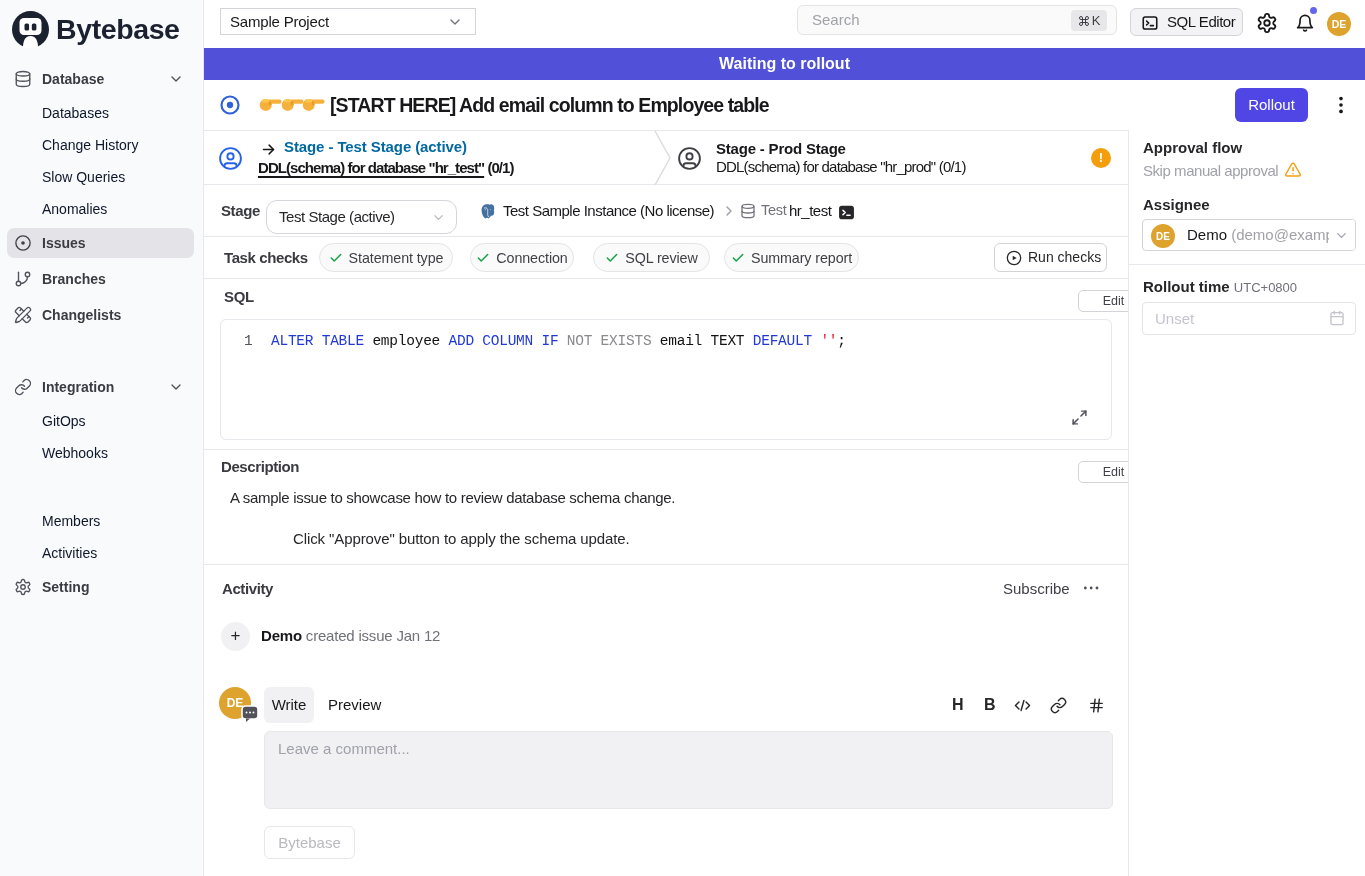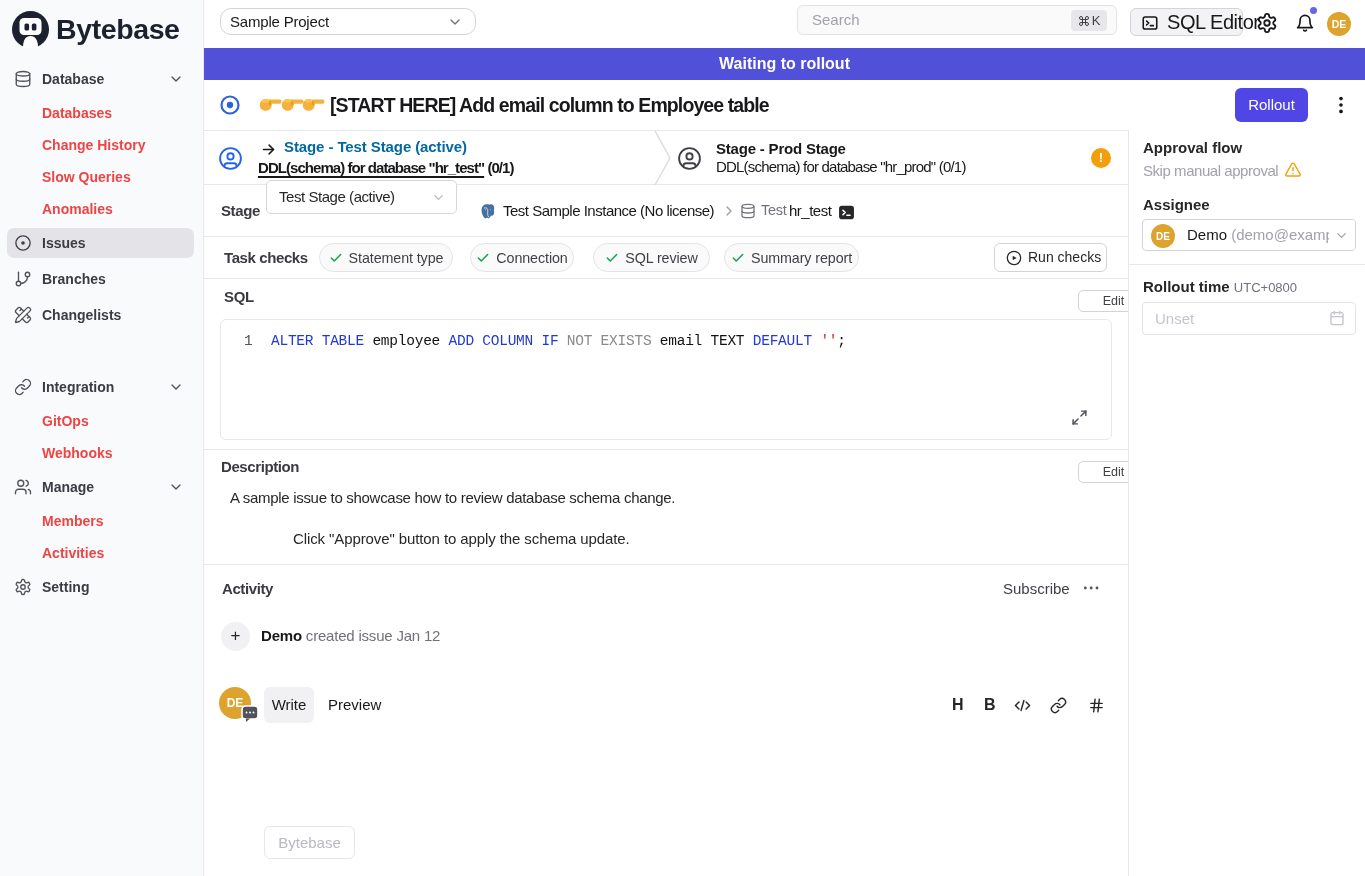--- a/index.html
+++ b/index.html
@@ -7,21 +7,21 @@
   font-family:"Liberation Sans", sans-serif; }
 .abs { position:absolute; }
 #page { position:relative; width:1365px; height:876px; }
 
 #sidebar { left:0; top:0; width:204px; height:876px; background:#f8fafc; border-right:1px solid #e7e7ec; }
 .nav { position:absolute; left:0; width:204px; display:flex; align-items:center; }
 .nav .ic { position:absolute; left:14px; width:18px; height:18px; }
 .nav .tx { position:absolute; left:42px; font-size:14px; }
 .nav .chev { position:absolute; left:168px; width:16px; height:16px; }
 .top-tx { color:#3b3b42; font-weight:700; }
-.sub-tx { color:#ef4444; font-weight:700; }
+.sub-tx { color:#0f172a; font-weight:400; }
 .hline { background:#e7e7ec; height:1px; }
 .btn { border:1px solid #d4d4d8; border-radius:6px; background:#fff; }
 svg { display:block; }
 </style>
 </head>
 <body>
 <div id="page">
 
 <div class="abs" id="sidebar">
 
@@ -93,69 +93,57 @@
     <svg class="chev" viewBox="0 0 24 24" fill="none" stroke="#52525b" stroke-width="2" stroke-linecap="round" stroke-linejoin="round">
           <path d="m6 9 6 6 6-6"></path>
         </svg>
   </div>
   <div class="nav" style="top:405px;height:32px">
         <span class="tx sub-tx">GitOps</span>
       </div>
   <div class="nav" style="top:437px;height:32px">
         <span class="tx sub-tx">Webhooks</span>
       </div>
-  <div class="nav" style="top:469px;height:36px">
-    <svg class="ic" viewBox="0 0 24 24" fill="none" stroke="#52525b" stroke-width="1.8" stroke-linecap="round" stroke-linejoin="round">
-          <path d="M16 21v-2a4 4 0 0 0-4-4H6a4 4 0 0 0-4 4v2"></path>
-          <circle cx="9" cy="7" r="4"></circle>
-          <path d="M22 21v-2a4 4 0 0 0-3-3.87"></path>
-          <path d="M16 3.13a4 4 0 0 1 0 7.75"></path>
-        </svg>
-    <span class="tx top-tx">Manage</span>
-    <svg class="chev" viewBox="0 0 24 24" fill="none" stroke="#52525b" stroke-width="2" stroke-linecap="round" stroke-linejoin="round">
-          <path d="m6 9 6 6 6-6"></path>
-        </svg>
-  </div>
   <div class="nav" style="top:505px;height:32px">
         <span class="tx sub-tx">Members</span>
       </div>
   <div class="nav" style="top:537px;height:32px">
         <span class="tx sub-tx">Activities</span>
       </div>
   <div class="nav" style="top:569px;height:36px">
     <svg class="ic" viewBox="0 0 24 24" fill="none" stroke="#52525b" stroke-width="1.8" stroke-linecap="round" stroke-linejoin="round">
           <path d="M12.22 2h-.44a2 2 0 0 0-2 2v.18a2 2 0 0 1-1 1.73l-.43.25a2 2 0 0 1-2 0l-.15-.08a2 2 0 0 0-2.73.73l-.22.38a2 2 0 0 0 .73 2.73l.15.1a2 2 0 0 1 1 1.72v.51a2 2 0 0 1-1 1.74l-.15.09a2 2 0 0 0-.73 2.73l.22.38a2 2 0 0 0 2.73.73l.15-.08a2 2 0 0 1 2 0l.43.25a2 2 0 0 1 1 1.73V20a2 2 0 0 0 2 2h.44a2 2 0 0 0 2-2v-.18a2 2 0 0 1 1-1.73l.43-.25a2 2 0 0 1 2 0l.15.08a2 2 0 0 0 2.73-.73l.22-.39a2 2 0 0 0-.73-2.73l-.15-.08a2 2 0 0 1-1-1.74v-.5a2 2 0 0 1 1-1.74l.15-.09a2 2 0 0 0 .73-2.73l-.22-.38a2 2 0 0 0-2.73-.73l-.15.08a2 2 0 0 1-2 0l-.43-.25a2 2 0 0 1-1-1.73V4a2 2 0 0 0-2-2z"></path>
           <circle cx="12" cy="12" r="3"></circle>
         </svg>
     <span class="tx top-tx">Setting</span>
   </div>
 </div>
 
-<div class="abs" style="left:220px;top:8px;width:256px;height:27px;border:1px solid #d4d4d8;border-radius:11px;background:#fff">
+<div class="abs" style="left:220px;top:8px;width:256px;height:27px;border:1px solid #d4d4d8;border-radius:0;background:#fff">
   <span style="position:absolute;left:9px;top:0;line-height:25px;font-size:15px;letter-spacing:-0.2px;color:#18181b">Sample Project</span>
   <svg class="abs" style="right:12px;top:5px" width="16" height="16" viewBox="0 0 24 24" fill="none" stroke="#71717a" stroke-width="2" stroke-linecap="round" stroke-linejoin="round">
         <path d="m6 9 6 6 6-6"></path>
       </svg>
 </div>
 <div class="abs" style="left:797px;top:5px;width:320px;height:30px;border:1px solid #e4e4e7;border-radius:6px;background:#fafafa">
   <span style="position:absolute;left:14px;top:0;line-height:28px;font-size:15px;color:#a1a1aa">Search</span>
   <div class="abs" style="right:9px;top:4px;width:36px;height:21px;background:#e7e7ea;border-radius:4px;display:flex;align-items:center;justify-content:center;gap:2px">
     <svg width="12" height="12" viewBox="0 0 24 24" fill="none" stroke="#3f3f46" stroke-width="2">
           <path d="M15 6v12a3 3 0 1 0 3-3H6a3 3 0 1 0 3 3V6a3 3 0 1 0-3 3h12a3 3 0 1 0-3-3"></path>
         </svg>
     <span style="font-size:13px;color:#3f3f46">K</span>
   </div>
 </div>
 <div class="abs btn" style="left:1130px;top:8px;width:113px;height:28px;background:#f3f3f5">
   <svg class="abs" style="left:10px;top:5px" width="18" height="18" viewBox="0 0 24 24" fill="none" stroke="#18181b" stroke-width="2.1" stroke-linecap="round" stroke-linejoin="round">
         <rect x="3" y="4" width="18" height="16" rx="2.5"></rect>
         <path d="m7.5 9.5 2.8 2.5-2.8 2.5"></path>
         <line x1="12.5" y1="15.5" x2="16.5" y2="15.5"></line>
       </svg>
-  <span style="position:absolute;left:36px;top:0;line-height:26px;font-size:20px;letter-spacing:-0.45px;color:#18181b;white-space:nowrap">SQL Editor</span>
+  <span style="position:absolute;left:36px;top:0;line-height:26px;font-size:15px;letter-spacing:-0.45px;color:#18181b;white-space:nowrap">SQL Editor</span>
 </div>
 <svg class="abs" style="left:1256px;top:12px" width="22" height="22" viewBox="0 0 24 24" fill="none" stroke="#18181b" stroke-width="2" stroke-linecap="round" stroke-linejoin="round">
       <path d="M12.22 2h-.44a2 2 0 0 0-2 2v.18a2 2 0 0 1-1 1.73l-.43.25a2 2 0 0 1-2 0l-.15-.08a2 2 0 0 0-2.73.73l-.22.38a2 2 0 0 0 .73 2.73l.15.1a2 2 0 0 1 1 1.72v.51a2 2 0 0 1-1 1.74l-.15.09a2 2 0 0 0-.73 2.73l.22.38a2 2 0 0 0 2.73.73l.15-.08a2 2 0 0 1 2 0l.43.25a2 2 0 0 1 1 1.73V20a2 2 0 0 0 2 2h.44a2 2 0 0 0 2-2v-.18a2 2 0 0 1 1-1.73l.43-.25a2 2 0 0 1 2 0l.15.08a2 2 0 0 0 2.73-.73l.22-.39a2 2 0 0 0-.73-2.73l-.15-.08a2 2 0 0 1-1-1.74v-.5a2 2 0 0 1 1-1.74l.15-.09a2 2 0 0 0 .73-2.73l-.22-.38a2 2 0 0 0-2.73-.73l-.15.08a2 2 0 0 1-2 0l-.43-.25a2 2 0 0 1-1-1.73V4a2 2 0 0 0-2-2z"></path>
       <circle cx="12" cy="12" r="3"></circle>
     </svg>
 <svg class="abs" style="left:1294px;top:12px" width="22" height="22" viewBox="0 0 26 26" fill="none">
       <path d="M7.2 9.8a5.8 5.8 0 0 1 11.6 0c0 6.8 2.9 8.7 2.9 8.7H4.3s2.9-1.9 2.9-8.7" stroke="#18181b" stroke-width="2" stroke-linecap="round" stroke-linejoin="round"></path>
       <path d="M11.4 21.5a1.9 1.9 0 0 0 3.3 0" stroke="#18181b" stroke-width="2" stroke-linecap="round"></path>
     </svg>
 <div class="abs" style="left:1310px;top:6.5px;width:7px;height:7px;border-radius:50%;background:#6466e9"></div>
@@ -216,21 +204,21 @@
       <circle cx="12" cy="12" r="10"></circle>
       <circle cx="12" cy="10" r="3"></circle>
       <path d="M6.2 19.4V19a2.5 2.5 0 0 1 2.5-2.5h6.6a2.5 2.5 0 0 1 2.5 2.5v.4"></path>
     </svg>
 <div class="abs" style="left:716px;top:140px;font-size:15px;letter-spacing:-0.2px;font-weight:bold;color:#18181b">Stage - Prod Stage</div>
 <div class="abs" style="left:716px;top:158px;font-size:15px;letter-spacing:-0.8px;color:#18181b">DDL(schema) for database "hr_prod" (0/1)</div>
 <div class="abs" style="left:1091px;top:148px;width:20px;height:20px;border-radius:50%;background:#f59e0b;color:#fff;font-size:13px;font-weight:bold;text-align:center;line-height:20px">!</div>
 
 <div class="abs" style="left:204px;top:185px;width:924px;height:52px;border-bottom:1px solid #e7e7ec;background:#fff"></div>
 <div class="abs" style="left:221px;top:185px;height:51px;line-height:51px;font-size:15px;letter-spacing:-0.4px;font-weight:bold;color:#3a3a41">Stage</div>
-<div class="abs" style="left:266px;top:180px;width:191px;height:34px;border:1px solid #d6d6da;border-radius:5px;background:#fff">
+<div class="abs" style="left:266px;top:200px;width:191px;height:34px;border:1px solid #d6d6da;border-radius:11px;background:#fff">
   <span style="position:absolute;left:12px;top:0;line-height:32px;font-size:15px;letter-spacing:-0.45px;color:#27272a">Test Stage (active)</span>
   <svg class="abs" style="right:10px;top:9px" width="15" height="15" viewBox="0 0 24 24" fill="none" stroke="#b9b9c0" stroke-width="2" stroke-linecap="round" stroke-linejoin="round">
         <path d="m6 9 6 6 6-6"></path>
       </svg>
 </div>
 <svg class="abs" style="left:478px;top:202px" width="19" height="19" viewBox="0 0 24 24">
       <path fill="#45719f" d="M17.5 2.9c-1 0-2 .2-2.8.5-.9-.3-1.9-.5-2.9-.5-2.1 0-3.9.6-5.2 1.8C5.2 6 4.5 7.9 4.5 10.3c0 1.9.5 4.2 1.3 6.2.5 1.2 1 2.2 1.6 2.9.7.8 1.4 1.3 2.2 1.3.7 0 1.3-.4 1.7-1 .4.6 1 1 1.7 1s1.3-.3 1.9-1c.5-.6 1-1.4 1.4-2.4.2.1.5.1.8.1 1 0 1.9-.5 2.5-1.4.5-.8.8-1.8.8-3.1 0-.9-.2-1.6-.4-2.2.3-1 .5-2 .5-2.9 0-1.5-.4-2.8-1.2-3.7-.8-.8-1.7-1.2-2.8-1.2z"></path>
       <path fill="#fff" d="M9.2 9.3c.4 0 .7.3.7.6s-.3.6-.7.6-.7-.3-.7-.6.3-.6.7-.6zm6.8.1c.3 0 .6.2.6.5s-.3.5-.6.5-.6-.2-.6-.5.3-.5.6-.5z"></path>
       <path fill="none" stroke="#fff" stroke-width=".9" stroke-linecap="round" d="M8 7.6c1.1-.5 2.5-.4 3.3.3.9.7 1.2 2.1 1 3.7-.2 1.8-.2 3.6.1 5.2.2 1.1.6 1.9 1.3 2.1"></path>
     </svg>
@@ -321,20 +309,23 @@
 <svg class="abs" style="left:1050px;top:697px" width="17" height="17" viewBox="0 0 24 24" fill="none" stroke="#27272a" stroke-width="2" stroke-linecap="round" stroke-linejoin="round">
       <path d="M10 13a5 5 0 0 0 7.54.54l3-3a5 5 0 0 0-7.07-7.07l-1.72 1.71"></path>
       <path d="M14 11a5 5 0 0 0-7.54-.54l-3 3a5 5 0 0 0 7.07 7.07l1.71-1.71"></path>
     </svg>
 <svg class="abs" style="left:1088px;top:697px" width="17" height="17" viewBox="0 0 24 24" fill="none" stroke="#27272a" stroke-width="2" stroke-linecap="round" stroke-linejoin="round">
       <line x1="4" y1="9" x2="20" y2="9"></line>
       <line x1="4" y1="15" x2="20" y2="15"></line>
       <line x1="10" y1="3" x2="8" y2="21"></line>
       <line x1="16" y1="3" x2="14" y2="21"></line>
     </svg>
+<div class="abs" style="left:264px;top:731px;width:849px;height:78px;background:#f1f1f4;border:1px solid #e7e7ea;border-radius:6px">
+  <span style="position:absolute;left:13px;top:8px;font-size:15px;color:#a1a1aa">Leave a comment...</span>
+</div>
 <div class="abs" style="left:264px;top:826px;width:91px;height:33px;border:1px solid #e7e7ea;border-radius:6px;background:#fff;text-align:center;line-height:31px;font-size:15px;color:#b9b9c0">Bytebase</div>
 
 <div class="abs" style="left:1128px;top:130px;width:237px;height:746px;border-left:1px solid #e7e7ec;background:#fff"></div>
 <div class="abs" style="left:1143px;top:139px;font-size:15px;font-weight:600;color:#27272a">Approval flow</div>
 <div class="abs" style="left:1143px;top:162px;font-size:15px;letter-spacing:-0.45px;color:#a1a1aa">Skip manual approval</div>
 <svg class="abs" style="left:1284px;top:161px" width="18" height="18" viewBox="0 0 24 24" fill="none" stroke="#f59e0b" stroke-width="2" stroke-linecap="round" stroke-linejoin="round">
       <path d="m21.73 18-8-14a2 2 0 0 0-3.48 0l-8 14A2 2 0 0 0 4 20h16a2 2 0 0 0 1.73-2Z"></path>
       <path d="M12 9v4"></path>
       <path d="M12 17h.01"></path>
     </svg>

